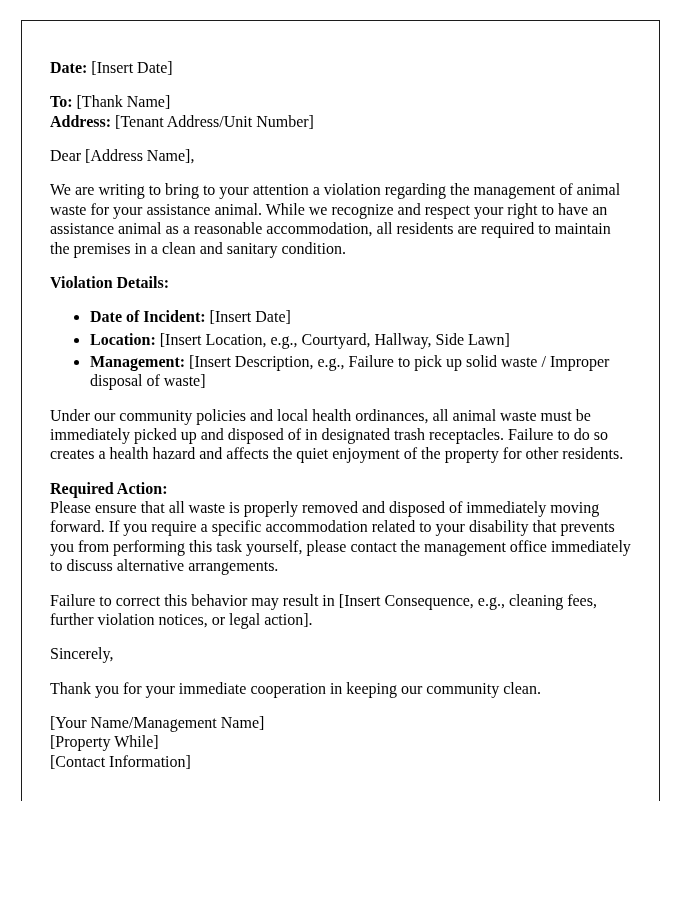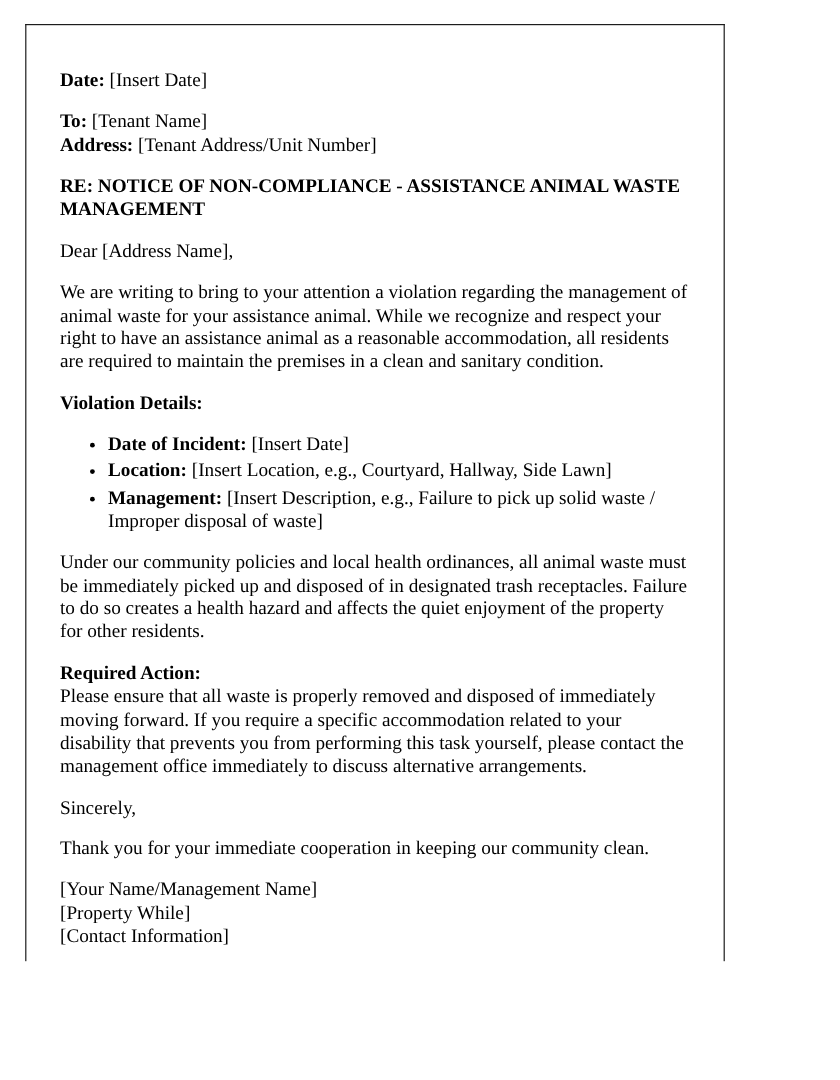--- a/index.html
+++ b/index.html
@@ -15,21 +15,21 @@
     width: 700px;
     height: 900px;
     background: #ffffff;
     font-family: "Liberation Serif", "DejaVu Serif", serif;
     color: #000000;
   }
   .document-frame {
     position: absolute;
     left: 21px;
     top: 20px;
-    width: 583px;
+    width: 639px;
     height: 781px;
     box-sizing: border-box;
     border-top: 1px solid #1c1c1c;
     border-left: 1px solid #1c1c1c;
     border-right: 1px solid #1c1c1c;
     border-bottom: none;
     padding: 21px 28px 0 28px;
     background: #ffffff;
   }
   .document-frame p {
@@ -54,42 +54,42 @@
   }
 </style>
 </head>
 <body>
 
 <div class="page">
   <div class="document-frame">
 
     <p class="first"><strong>Date:</strong> <span>[Insert Date]</span></p>
 
-    <p><strong>To:</strong> <span>[Tenant Name]</span><br>
+    <p><strong>To:</strong> <span>[Thank Name]</span><br>
     <strong>Address:</strong> <span>[Tenant Address/Unit Number]</span></p>
 
-    <p class="bold">RE: NOTICE OF NON-COMPLIANCE - ASSISTANCE ANIMAL WASTE MANAGEMENT</p>
 
     <p>Dear [Address Name],</p>
 
     <p>We are writing to bring to your attention a violation regarding the management of animal waste for your assistance animal. While we recognize and respect your right to have an assistance animal as a reasonable accommodation, all residents are required to maintain the premises in a clean and sanitary condition.</p>
 
     <p class="bold">Violation Details:</p>
 
     <ul class="violation-list">
       <li><strong>Date of Incident:</strong> <span>[Insert Date]</span></li>
       <li><strong>Location:</strong> <span>[Insert Location, e.g., Courtyard, Hallway, Side Lawn]</span></li>
       <li><strong>Management:</strong> <span>[Insert Description, e.g., Failure to pick up solid waste / Improper disposal of waste]</span></li>
     </ul>
 
     <p>Under our community policies and local health ordinances, all animal waste must be immediately picked up and disposed of in designated trash receptacles. Failure to do so creates a health hazard and affects the quiet enjoyment of the property for other residents.</p>
 
     <p><strong>Required Action:</strong><br>
     <span>Please ensure that all waste is properly removed and disposed of immediately moving forward. If you require a specific accommodation related to your disability that prevents you from performing this task yourself, please contact the management office immediately to discuss alternative arrangements.</span></p>
 
+    <p>Failure to correct this behavior may result in [Insert Consequence, e.g., cleaning fees, further violation notices, or legal action].</p>
 
     <p>Sincerely,</p>
 
     <p>Thank you for your immediate cooperation in keeping our community clean.</p>
 
     <p><span>[Your Name/Management Name]</span><br>
     <span>[Property While]</span><br>
     <span>[Contact Information]</span></p>
 
   </div>

